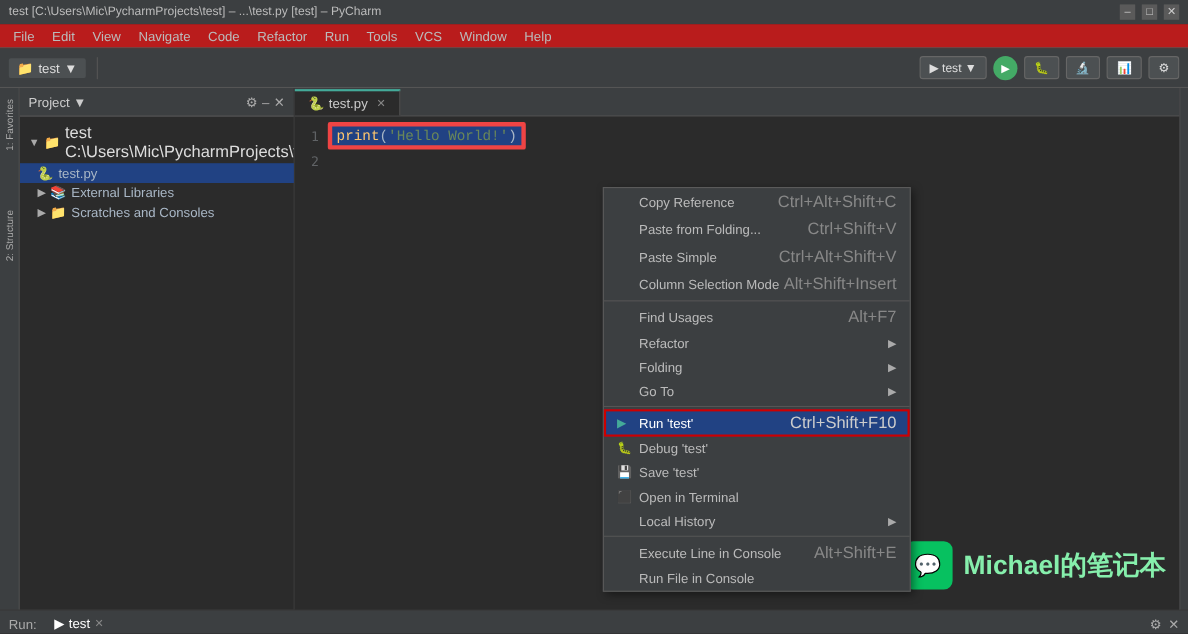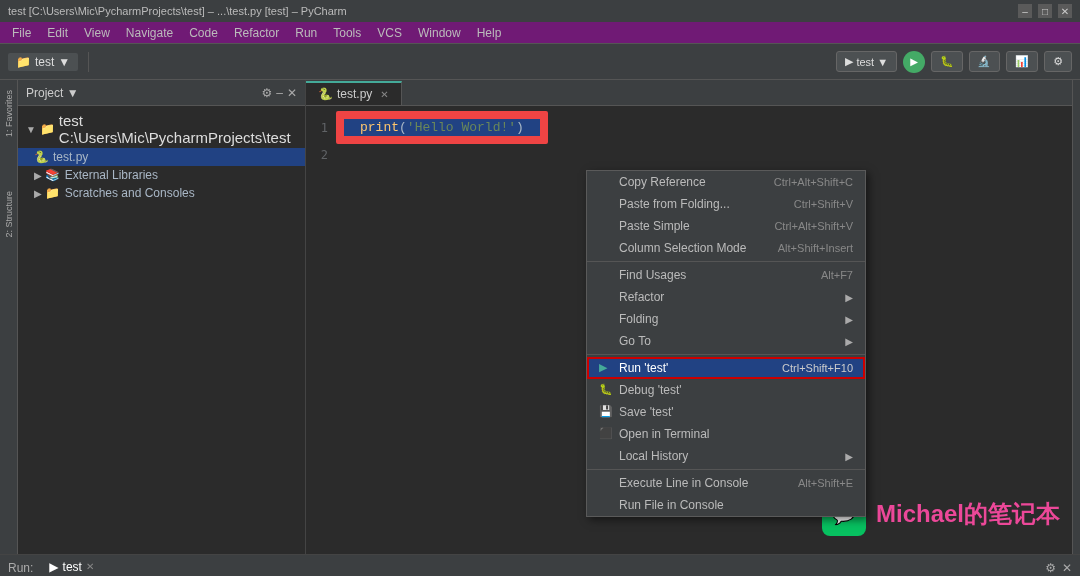--- a/index.html
+++ b/index.html
@@ -31,21 +31,21 @@
       border: none;
       color: #ccc;
       font-size: 10px;
       cursor: pointer;
       display: flex; align-items: center; justify-content: center;
     }
 
     
     .menu-bar {
       height: 22px;
-      background: #701a75;
+      background: #b91c1c;
       display: flex;
       align-items: center;
       padding: 0 4px;
       font-size: 12px;
       border-bottom: 1px solid #555;
     }
     .menu-item {
       padding: 2px 8px;
       cursor: pointer;
       color: #bbb;
@@ -110,21 +110,21 @@
       transform: rotate(180deg);
       font-size: 10px;
       color: #aaa;
       padding: 6px 2px;
       cursor: pointer;
       white-space: nowrap;
     }
 
     
     .project-panel {
-      width: 288px;
+      width: 250px;
       background: #2b2b2b;
       border-right: 1px solid #444;
       display: flex;
       flex-direction: column;
     }
     .panel-header {
       height: 26px;
       background: #3c3f41;
       display: flex;
       align-items: center;
@@ -205,22 +205,22 @@
       color: #a9b7c6;
     }
     .code-fn { color: #ffc66d; }
     .code-str { color: #6a8759; }
     .code-paren { color: #a9b7c6; }
 
     
     .code-highlight-box {
       display: inline-block;
       background: #214283;
-      border: 8px solid #ef4444;
-      padding: 1px 16px;
+      border: 4px solid #ef4444;
+      padding: 1px 4px;
       border-radius: 2px;
     }
 
     
     .context-menu {
       position: absolute;
       top: 64px;
       left: 280px;
       width: 280px;
       background: #3c3f41;
@@ -242,21 +242,21 @@
       background: #214283;
       border: 2px solid #cc0000;
       color: #fff;
       padding: 2px 10px;
     }
     .ctx-sep {
       height: 1px;
       background: #555;
       margin: 2px 0;
     }
-    .ctx-shortcut { color: #888; font-size: 11px; }
+    .ctx-shortcut { color: #888; font-size: 15px; }
     .ctx-arrow { color: #aaa; font-size: 10px; }
     .ctx-icon { width: 16px; margin-right: 4px; font-size: 11px; color: #888; }
     .ctx-label-row { display: flex; }
 
     
     .run-panel {
       height: 180px;
       background: #2b2b2b;
       border-top: 1px solid #444;
       display: flex;
@@ -293,21 +293,21 @@
     }
     .wechat-logo {
       width: 44px; height: 44px;
       background: #07c160;
       border-radius: 8px;
       display: flex; align-items: center; justify-content: center;
       color: white; font-size: 20px;
     }
     .watermark-text {
       font-size: 24px;
-      color: #ec4899;
+      color: #86efac;
       font-weight: bold;
     }
 
     
     .right-scroll {
       width: 8px;
       background: #3c3f41;
       border-left: 1px solid #555;
     }
   </style>

